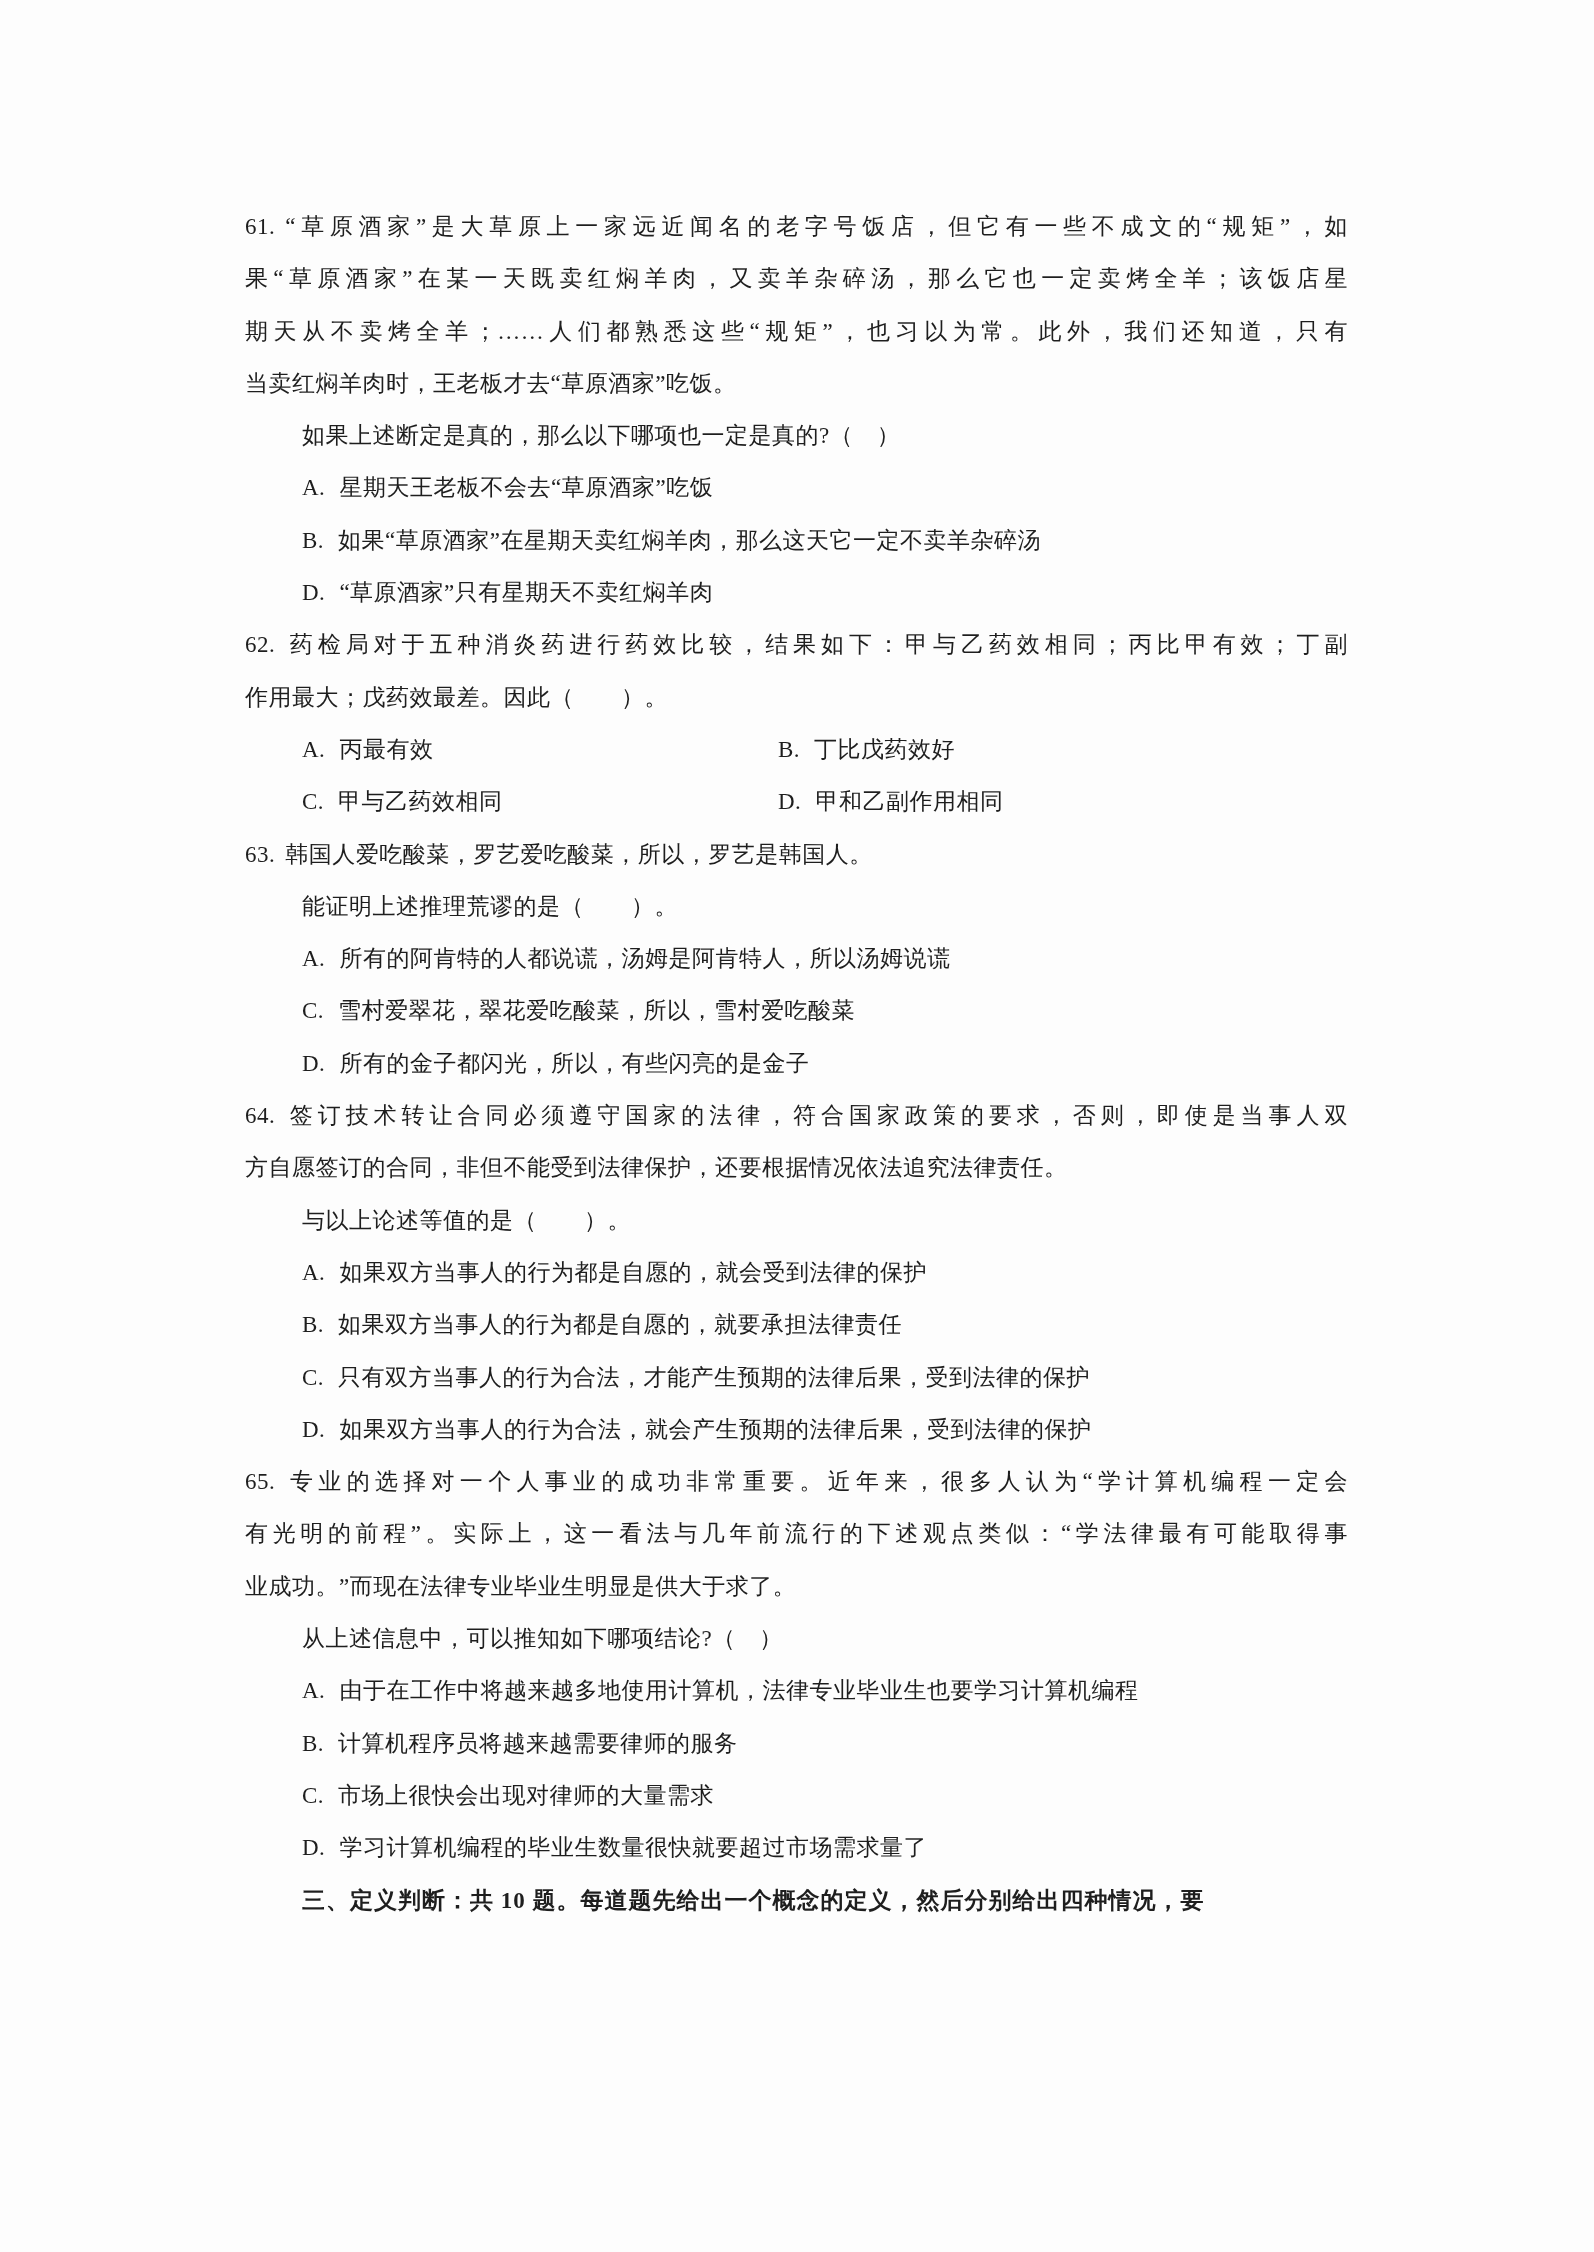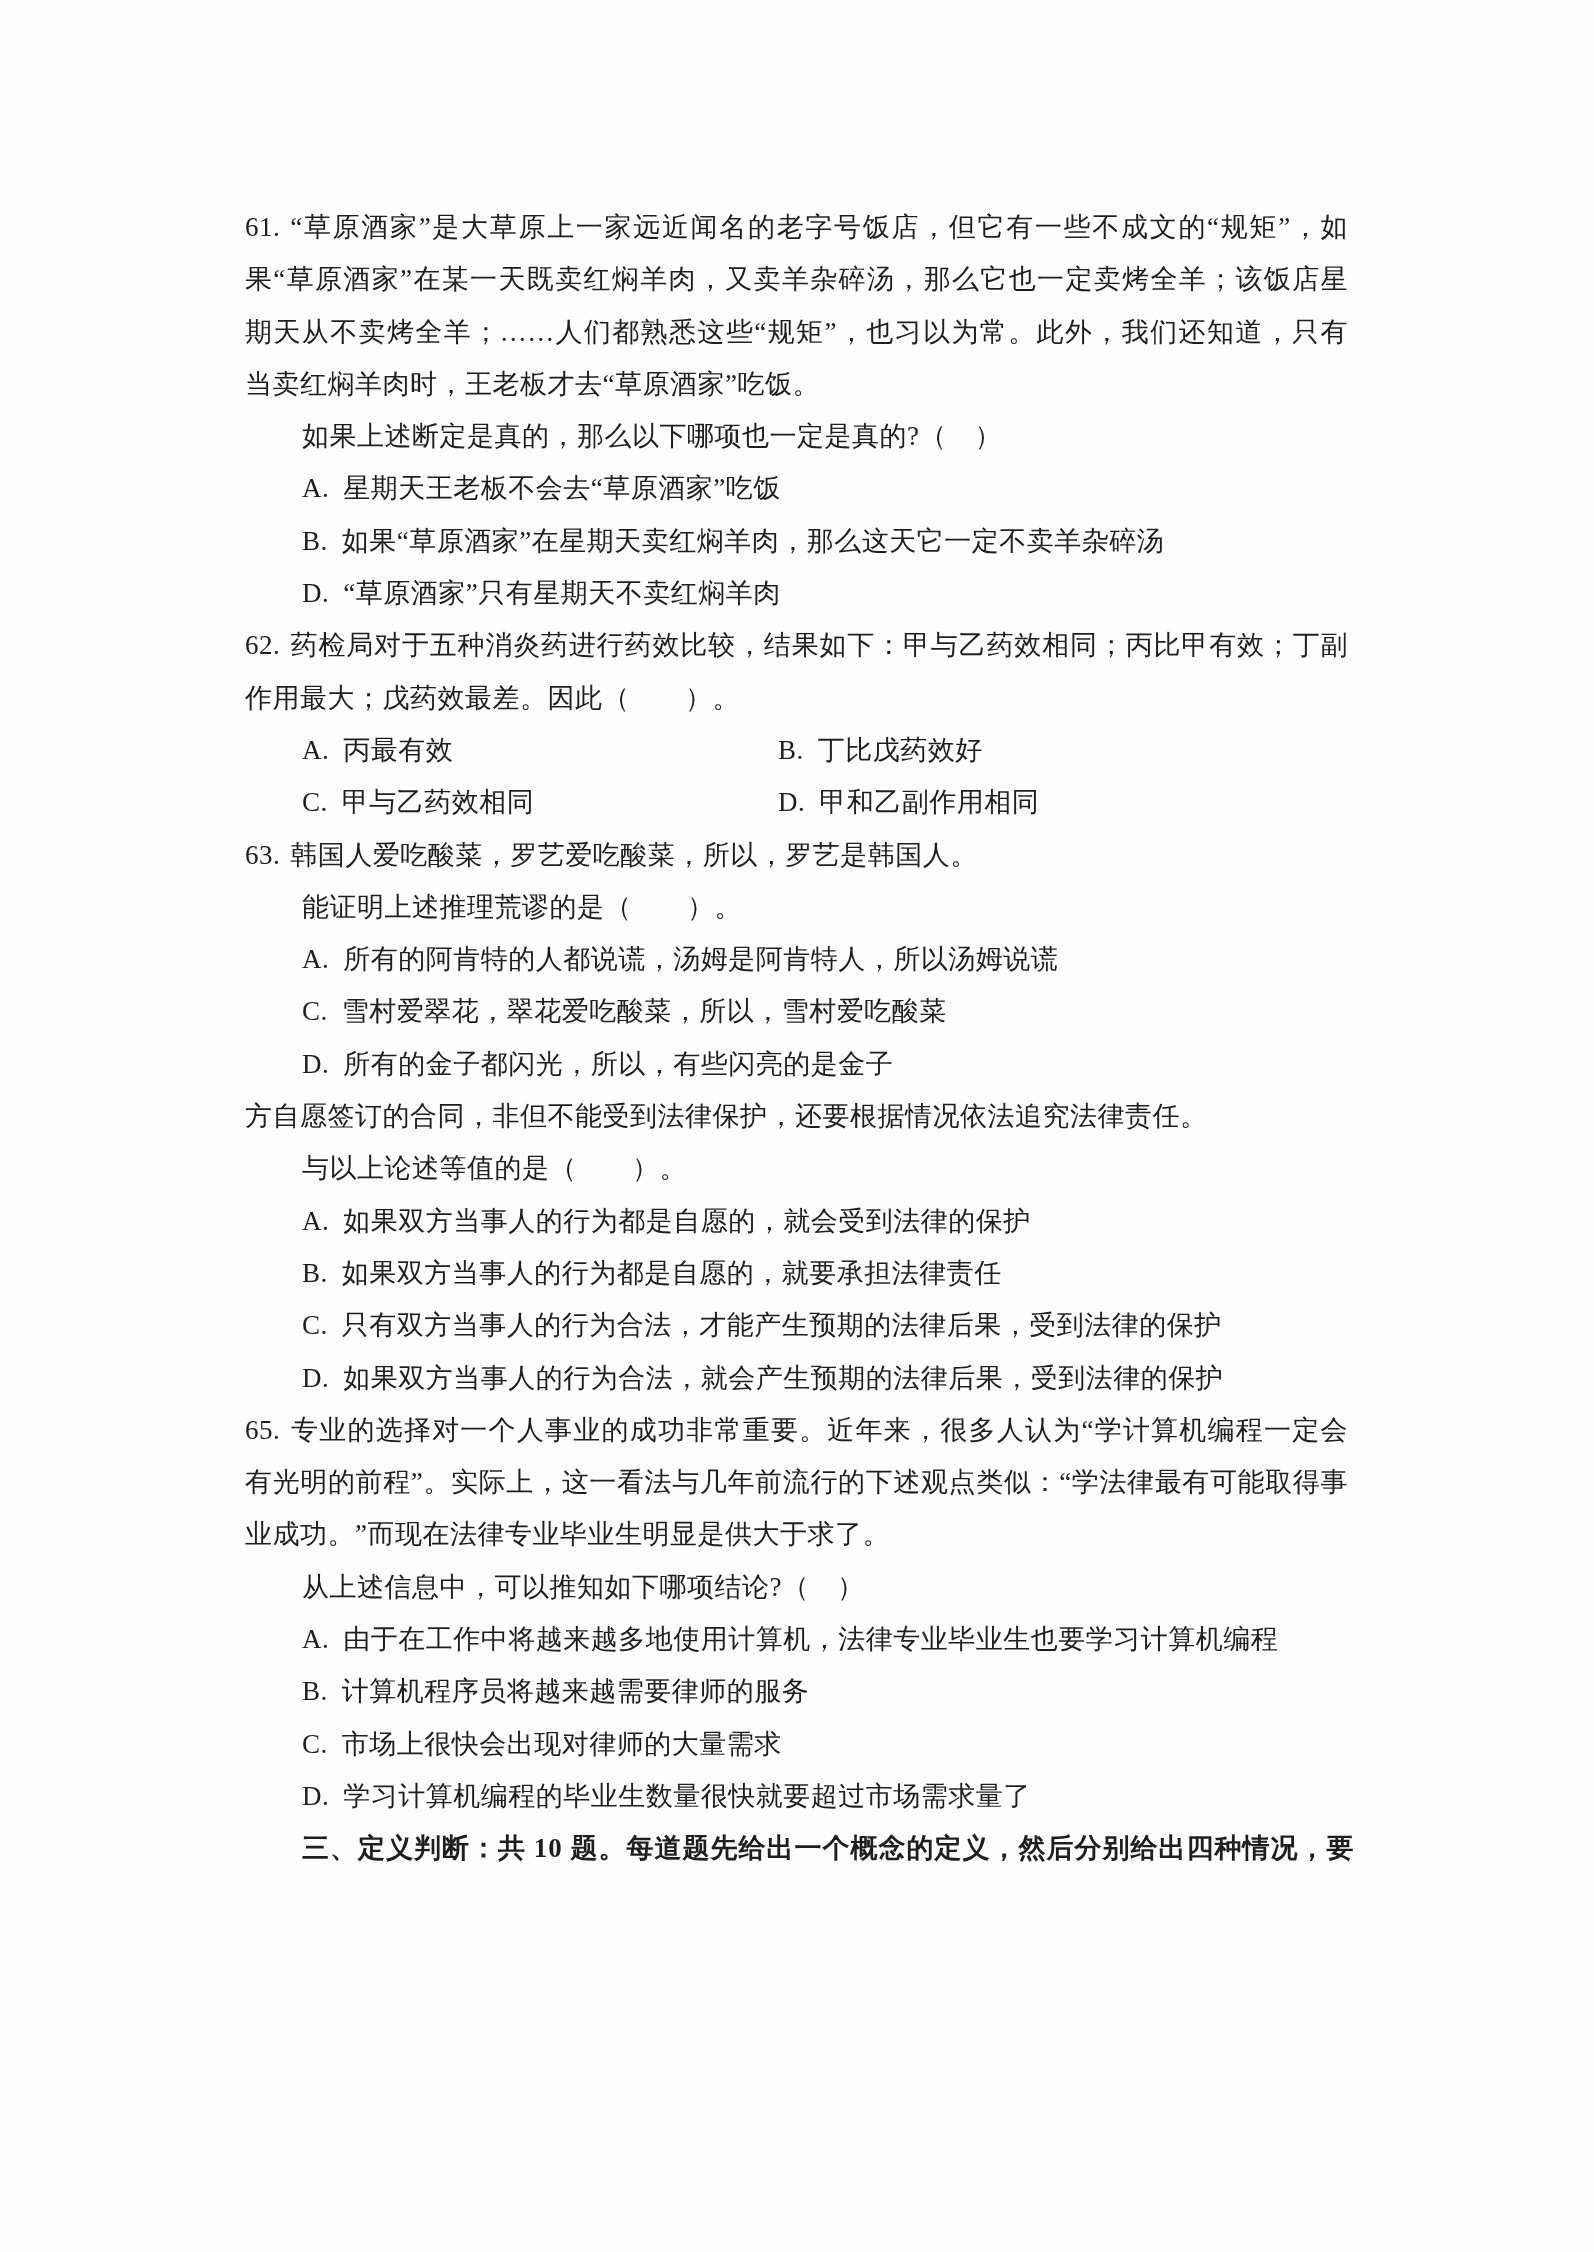--- a/index.html
+++ b/index.html
@@ -14,21 +14,21 @@
     font-family: "Liberation Serif", "DejaVu Serif", serif;
     color: #1e1e1e;
     overflow: hidden;
   }
   .content {
     position: absolute;
     left: 245px; top: 201px;
     width: 1103px;
   }
   .ln {
-    font-size: 27px;
+    font-size: 23px;
     line-height: 52.3px;
     letter-spacing: 0.5px;
     white-space: nowrap;
     font-family: Liberation Serif, serif;
   }
   
   .j {
     white-space: normal;
     text-align: justify;
     text-align-last: justify;
@@ -66,20 +66,21 @@
       <span><span class="lbl">C.</span><span>甲与乙药效相同</span></span>
       <span class="opt2"><span class="lbl">D.</span><span>甲和乙副作用相同</span></span>
     </div>
 
     <div class="ln"><span class="num">63.</span><span>韩国人爱吃酸菜，罗艺爱吃酸菜，所以，罗艺是韩国人。</span></div>
     <div class="ln ind">能证明上述推理荒谬的是（　　）。</div>
     <div class="ln ind"><span class="lbl">A.</span><span>所有的阿肯特的人都说谎，汤姆是阿肯特人，所以汤姆说谎</span></div>
     <div class="ln ind"><span class="lbl">C.</span><span>雪村爱翠花，翠花爱吃酸菜，所以，雪村爱吃酸菜</span></div>
     <div class="ln ind"><span class="lbl">D.</span><span>所有的金子都闪光，所以，有些闪亮的是金子</span></div>
 
+    <div class="ln j"><span class="num">64.</span><span>签订技术转让合同必须遵守国家的法律，符合国家政策的要求，否则，即使是当事人双</span></div>
     <div class="ln">方自愿签订的合同，非但不能受到法律保护，还要根据情况依法追究法律责任。</div>
     <div class="ln ind">与以上论述等值的是（　　）。</div>
     <div class="ln ind"><span class="lbl">A.</span><span>如果双方当事人的行为都是自愿的，就会受到法律的保护</span></div>
     <div class="ln ind"><span class="lbl">B.</span><span>如果双方当事人的行为都是自愿的，就要承担法律责任</span></div>
     <div class="ln ind"><span class="lbl">C.</span><span>只有双方当事人的行为合法，才能产生预期的法律后果，受到法律的保护</span></div>
     <div class="ln ind"><span class="lbl">D.</span><span>如果双方当事人的行为合法，就会产生预期的法律后果，受到法律的保护</span></div>
 
     <div class="ln j"><span class="num">65.</span><span>专业的选择对一个人事业的成功非常重要。近年来，很多人认为“学计算机编程一定会</span></div>
     <div class="ln j">有光明的前程”。实际上，这一看法与几年前流行的下述观点类似：“学法律最有可能取得事</div>
     <div class="ln">业成功。”而现在法律专业毕业生明显是供大于求了。</div>

